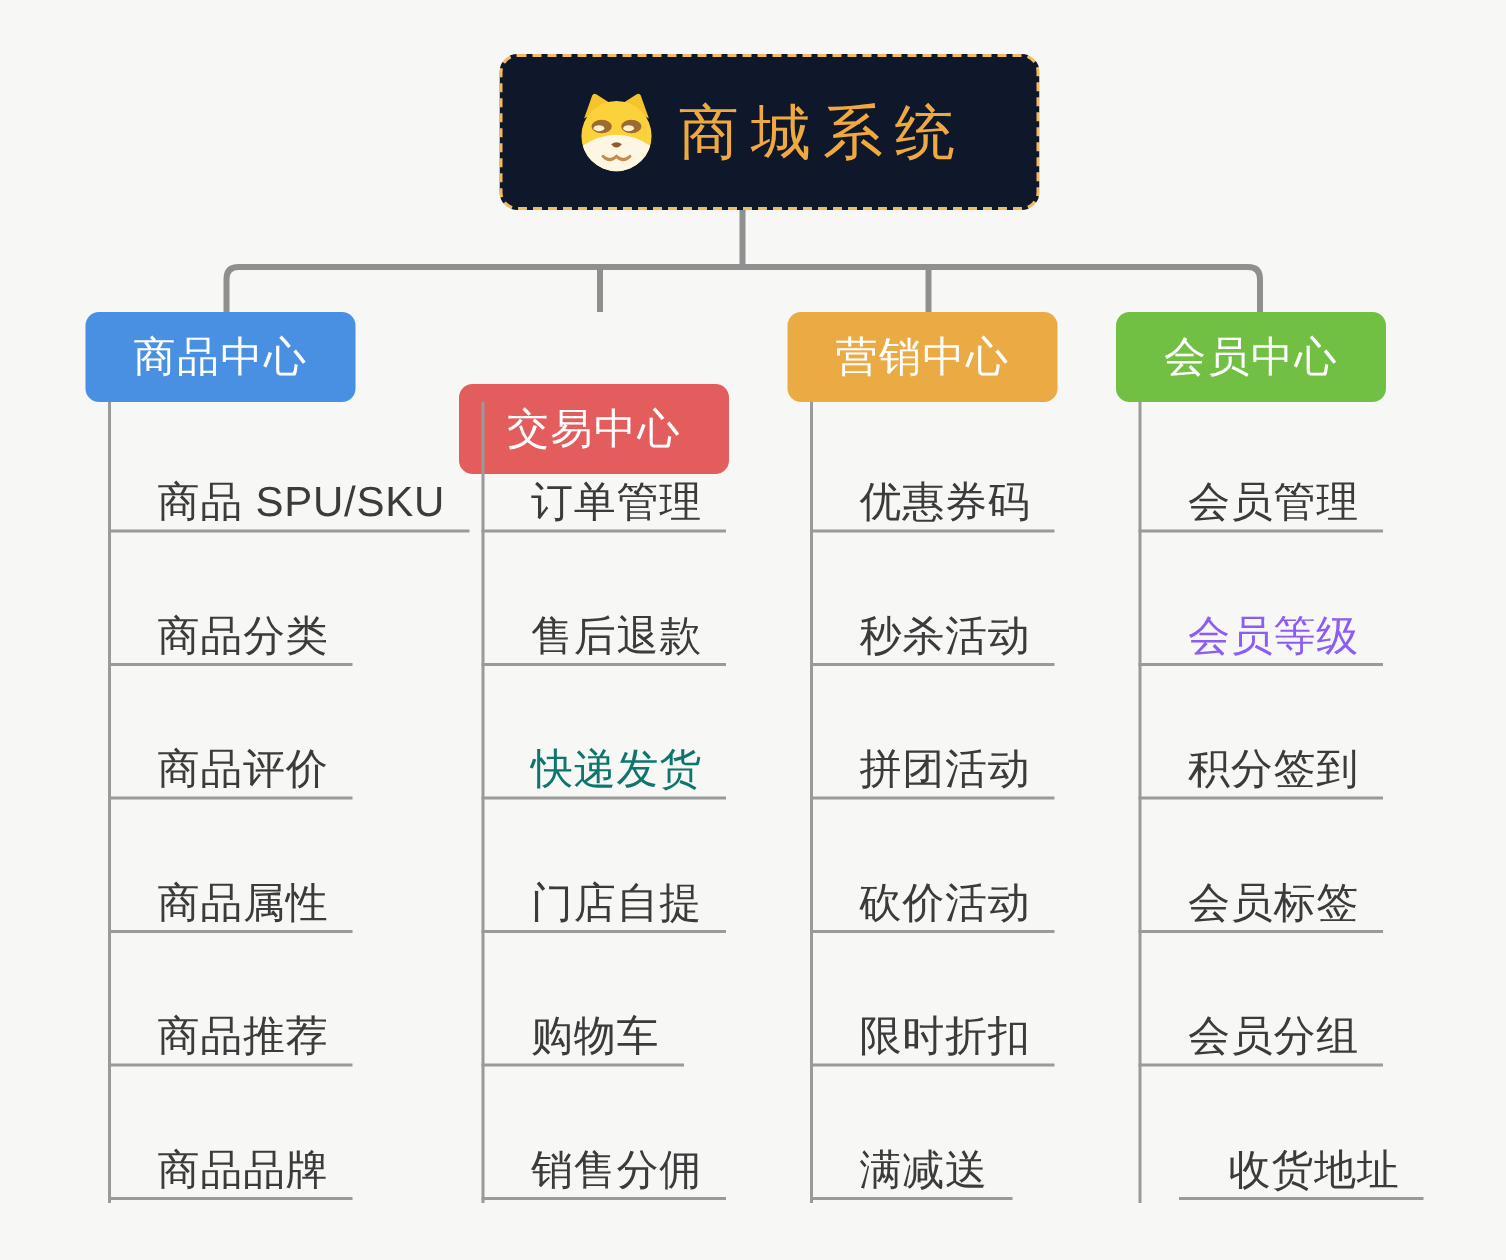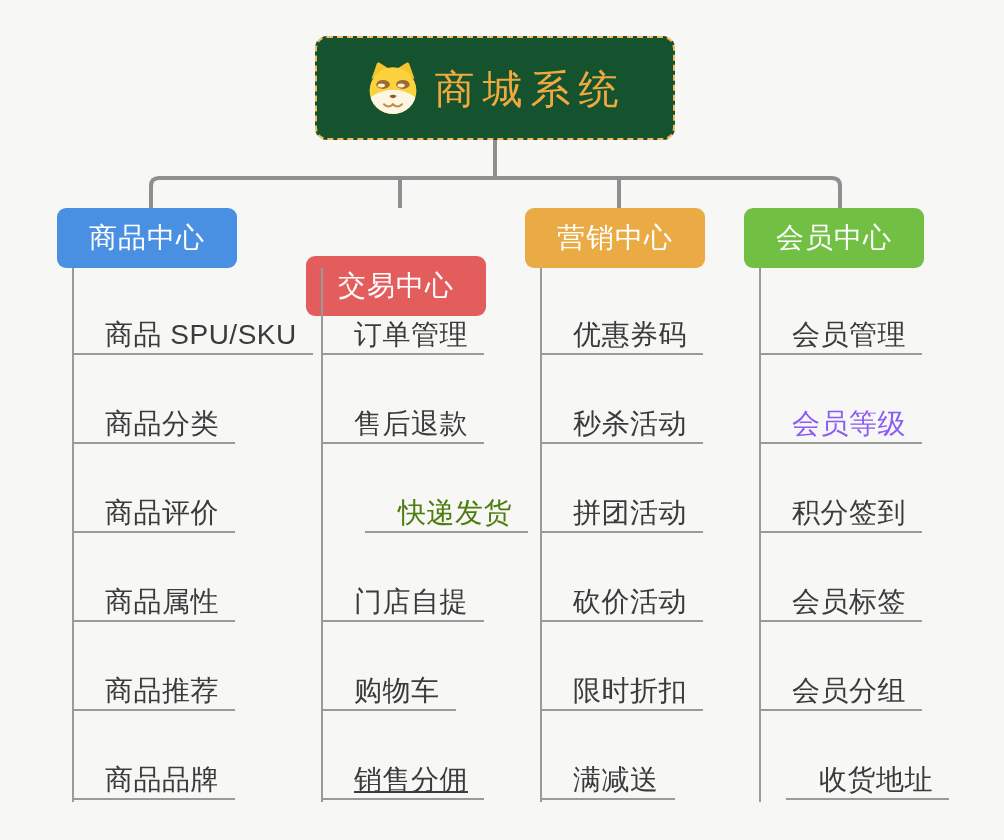--- a/index.html
+++ b/index.html
@@ -5,22 +5,22 @@
   * { margin:0; padding:0; box-sizing:border-box; }
   html,body { width:1004px; height:840px; }
   body { font-family:"Liberation Sans","DejaVu Sans",sans-serif; }
 
   .canvas { position:relative; width:1004px; height:840px; overflow:hidden; }
 
   .connectors { position:absolute; left:0; top:0; width:1004px; height:840px; }
 
   
   .root-node {
-    position:absolute; left:315px; top:36px; width:360px; height:104px;
-    background:#14532d; border:2px dashed #F2BB60; border-radius:12px;
+    position:absolute; left:333px; top:36px; width:360px; height:104px;
+    background:#0f172a; border:2px dashed #F2BB60; border-radius:12px;
     display:flex; align-items:center; justify-content:center; gap:13px;
     cursor:default;
   }
   .root-icon { width:58px; height:54px; display:inline-flex; }
   .root-icon svg { width:100%; height:100%; }
   .root-title {
     font-size:40px; font-weight:500; letter-spacing:8px; line-height:1;
     padding-top:2px;
   }
 
@@ -84,24 +84,24 @@
       <div class="child-item" style="left: 72px; top: 321px; color: rgb(59, 59, 59); border-bottom-color: rgb(154, 154, 154);">商品 SPU/SKU</div>
       <div class="child-item" style="left: 72px; top: 410px; color: rgb(59, 59, 59); border-bottom-color: rgb(154, 154, 154);">商品分类</div>
       <div class="child-item" style="left: 72px; top: 499px; color: rgb(59, 59, 59); border-bottom-color: rgb(154, 154, 154);">商品评价</div>
       <div class="child-item" style="left: 72px; top: 588px; color: rgb(59, 59, 59); border-bottom-color: rgb(154, 154, 154);">商品属性</div>
       <div class="child-item" style="left: 72px; top: 677px; color: rgb(59, 59, 59); border-bottom-color: rgb(154, 154, 154);">商品推荐</div>
       <div class="child-item" style="left: 72px; top: 766px; color: rgb(59, 59, 59); border-bottom-color: rgb(154, 154, 154);">商品品牌</div>
       <div class="branch" style="left: 306px; background: rgb(228, 93, 93); margin-top: 48px;">交易中心</div>
       <div class="spine" style="left: 321px; top: 268px; height: 534px; background: rgb(154, 154, 154);"></div>
       <div class="child-item" style="left: 321px; top: 321px; color: rgb(59, 59, 59); border-bottom-color: rgb(154, 154, 154);">订单管理</div>
       <div class="child-item" style="left: 321px; top: 410px; color: rgb(59, 59, 59); border-bottom-color: rgb(154, 154, 154);">售后退款</div>
-      <div class="child-item" style="left: 321px; top: 499px; color: #4d7c0f; border-bottom-color: rgb(154, 154, 154); margin-left: 44px;">快递发货</div>
+      <div class="child-item" style="left: 321px; top: 499px; color: #0f766e; border-bottom-color: rgb(154, 154, 154);">快递发货</div>
       <div class="child-item" style="left: 321px; top: 588px; color: rgb(59, 59, 59); border-bottom-color: rgb(154, 154, 154);">门店自提</div>
       <div class="child-item" style="left: 321px; top: 677px; color: rgb(59, 59, 59); border-bottom-color: rgb(154, 154, 154);">购物车</div>
-      <div class="child-item" style="left: 321px; top: 766px; color: rgb(59, 59, 59); border-bottom-color: rgb(154, 154, 154); text-decoration: underline;">销售分佣</div>
+      <div class="child-item" style="left: 321px; top: 766px; color: rgb(59, 59, 59); border-bottom-color: rgb(154, 154, 154);">销售分佣</div>
       <div class="branch" style="left: 525px; background: rgb(235, 171, 68);">营销中心</div>
       <div class="spine" style="left: 540px; top: 268px; height: 534px; background: rgb(154, 154, 154);"></div>
       <div class="child-item" style="left: 540px; top: 321px; color: rgb(59, 59, 59); border-bottom-color: rgb(154, 154, 154);">优惠券码</div>
       <div class="child-item" style="left: 540px; top: 410px; color: rgb(59, 59, 59); border-bottom-color: rgb(154, 154, 154);">秒杀活动</div>
       <div class="child-item" style="left: 540px; top: 499px; color: rgb(59, 59, 59); border-bottom-color: rgb(154, 154, 154);">拼团活动</div>
       <div class="child-item" style="left: 540px; top: 588px; color: rgb(59, 59, 59); border-bottom-color: rgb(154, 154, 154);">砍价活动</div>
       <div class="child-item" style="left: 540px; top: 677px; color: rgb(59, 59, 59); border-bottom-color: rgb(154, 154, 154);">限时折扣</div>
       <div class="child-item" style="left: 540px; top: 766px; color: rgb(59, 59, 59); border-bottom-color: rgb(154, 154, 154);">满减送</div>
       <div class="branch" style="left: 744px; background: rgb(113, 191, 67);">会员中心</div>
       <div class="spine" style="left: 759px; top: 268px; height: 534px; background: rgb(154, 154, 154);"></div>

